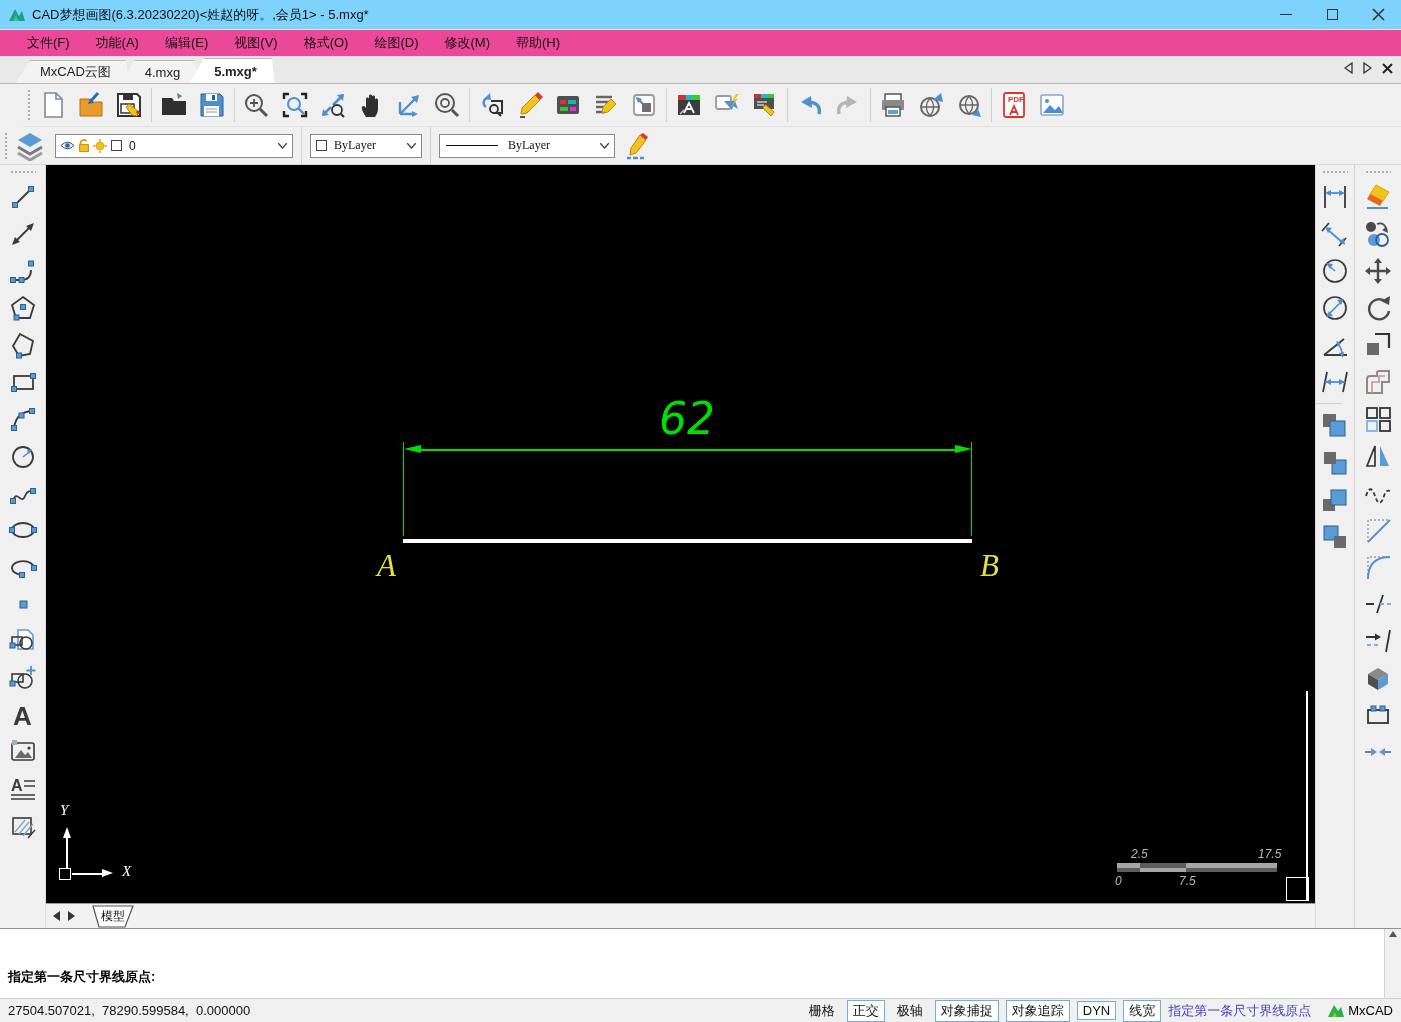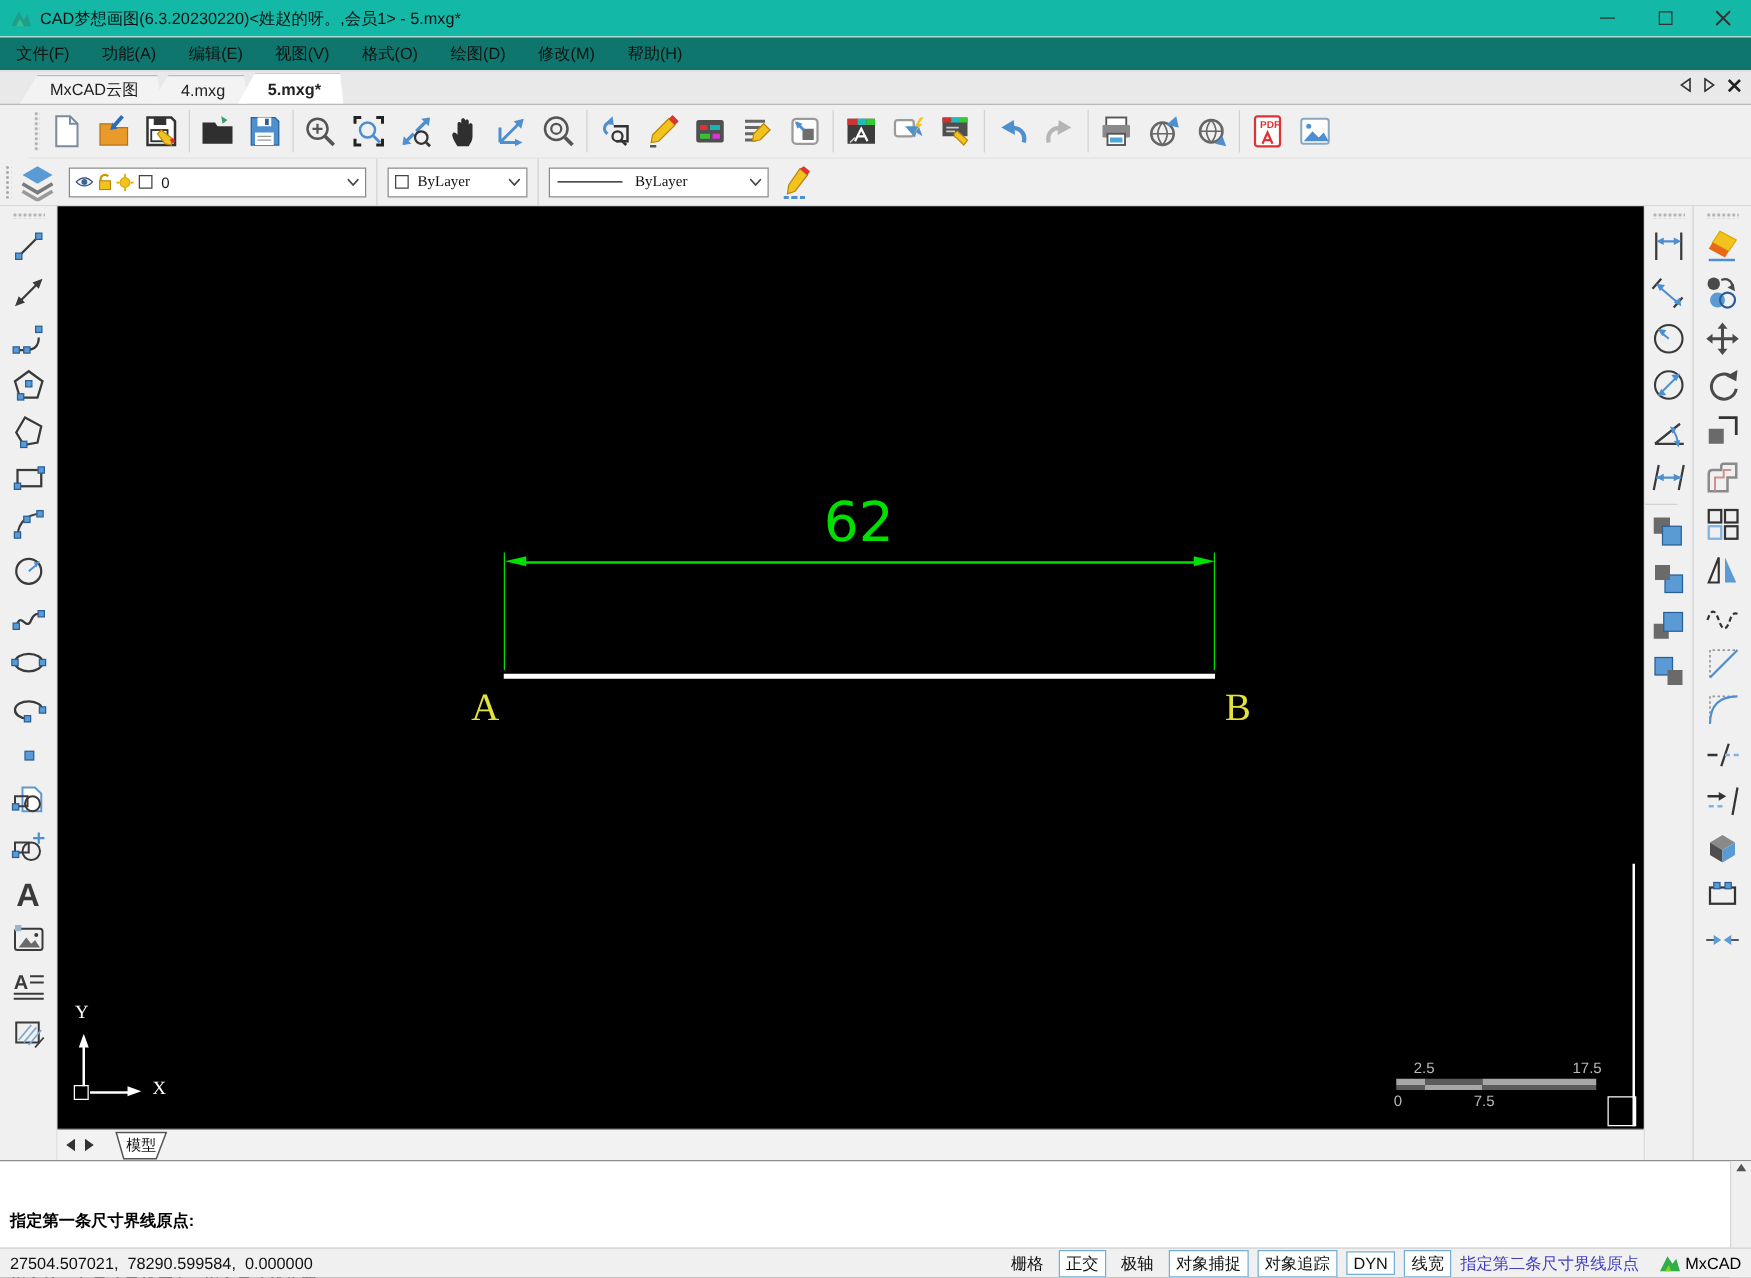--- a/index.html
+++ b/index.html
@@ -1,29 +1,29 @@
 <!DOCTYPE html>
 <html><head>
 <meta charset="utf-8">
 <style>
   * { margin:0; padding:0; box-sizing:border-box; }
   html,body { width:1401px; height:1022px; font-family:"Liberation Sans", sans-serif; background:#f0f0f0; overflow:hidden; }
   .app { width:1401px; height:1022px; display:flex; flex-direction:column; }
 
   
-  .titlebar { height:30px; background:#14b8a6; display:flex; align-items:center; border-bottom:1px solid #e3e3e3; }
+  .titlebar { height:30px; background:#7dd3fc; display:flex; align-items:center; border-bottom:1px solid #e3e3e3; }
   .app-icon { width:18px; height:18px; margin:0 6px 0 8px; }
   .title-text { font-size:13px; color:#111; }
   .win-controls { margin-left:auto; display:flex; height:100%; }
   .win-btn { width:46px; height:100%; display:flex; align-items:center; justify-content:center; }
   .glyph-min { width:12px; height:0; border-top:1.6px solid #333; }
   .glyph-max { width:11px; height:11px; border:1.6px solid #333; }
 
   
-  .menubar { height:27px; background:#0f766e; display:flex; align-items:center; border-bottom:1px solid #e0e0e0; }
+  .menubar { height:27px; background:#ec4899; display:flex; align-items:center; padding-left:14px; border-bottom:1px solid #e0e0e0; }
   .menu-item { font-size:13px; color:#111; padding:3px 13px; }
 
   
   .tabbar { height:27px; background:#e9e9e9; display:flex; align-items:flex-end; border-bottom:1px solid #b9b9b9; position:relative; }
   .tab { height:23px; display:flex; align-items:center; font-size:13px; color:#222; background:#f3f3f3; padding:0 18px 0 24px; margin-right:-8px; clip-path:polygon(14px 0, calc(100% - 3px) 0, 100% 100%, 0 100%); border-top:1px solid #bbb; }
   .tab.first { margin-left:16px;margin-top:36px; }
   .tab.active { background:#fff; font-weight:bold; height:25px; z-index:2; }
   .tab-ctrls { position:absolute; right:8px; top:5px; display:flex; gap:10px; align-items:center; }
 
   
@@ -38,21 +38,21 @@
   .swatch { width:11px; height:11px; border:1px solid #444; background:#fff; display:inline-block; }
 
   
   .main { flex:1; display:flex; min-height:0; }
   .side-left { width:46px; background:#f0f0f0; border-right:1px solid #dcdcdc; display:flex; flex-direction:column; align-items:center; }
   .hgrip { height:5px; width:26px; margin:5px 0 3px; background:radial-gradient(circle,#ababab 1px,transparent 1.3px); background-size:4px 4px; }
   .sbtn { width:36px; height:37px; display:flex; align-items:center; justify-content:center; }
   .center-col { flex:1; display:flex; flex-direction:column; min-width:0; }
 
   .canvas { position:relative; flex:1; background:#000; overflow:hidden; }
-  .cv-abs { position:absolute; }
+  .cv-abs { position:absolute;font-style:italic; }
   .dim-green { background:#00e000; }
   .dim-text { color:#00e000; font-size:44px; font-family:"DejaVu Sans", sans-serif; }
   .ab-label { color:#e2e23c; font-size:31px; font-family:"Liberation Serif", serif; }
   .ucs-label { color:#fff; font-size:15px; font-family:"Liberation Serif", serif; }
   .ruler-label { color:#b9b9b9; font-size:12px; }
 
   
   .modelbar { height:25px; background:#f2f2f2; display:flex; align-items:center; border-top:1px solid #9a9a9a; }
   .nav-btn { width:15px; height:19px; display:flex; align-items:center; justify-content:center; background:#f2f2f2; }
   .tri-l { width:0; height:0; border-top:5px solid transparent; border-bottom:5px solid transparent; border-right:7px solid #333; }
@@ -781,21 +781,21 @@
   <div class="statusbar">
     <span class="coords">27504.507021,  78290.599584,  0.000000</span>
     <div class="status-right">
       <span class="toggle">栅格</span>
       <span class="toggle boxed">正交</span>
       <span class="toggle">极轴</span>
       <span class="toggle boxed">对象捕捉</span>
       <span class="toggle boxed">对象追踪</span>
       <span class="toggle boxed">DYN</span>
       <span class="toggle boxed">线宽</span>
-      <span class="status-link">指定第二条尺寸界线原点</span>
+      <span class="status-link">指定第一条尺寸界线原点</span>
       <span class="brand">
         <svg width="16" height="14" viewBox="0 0 16 14">
             <path d="M0 13L6 1l4 6 3-4 3 10z" fill="#2fae49"></path>
             <path d="M4 13l3-5 2 5z" fill="#7ed321"></path>
           </svg>
         <span>MxCAD</span>
       </span>
     </div>
   </div>
 

